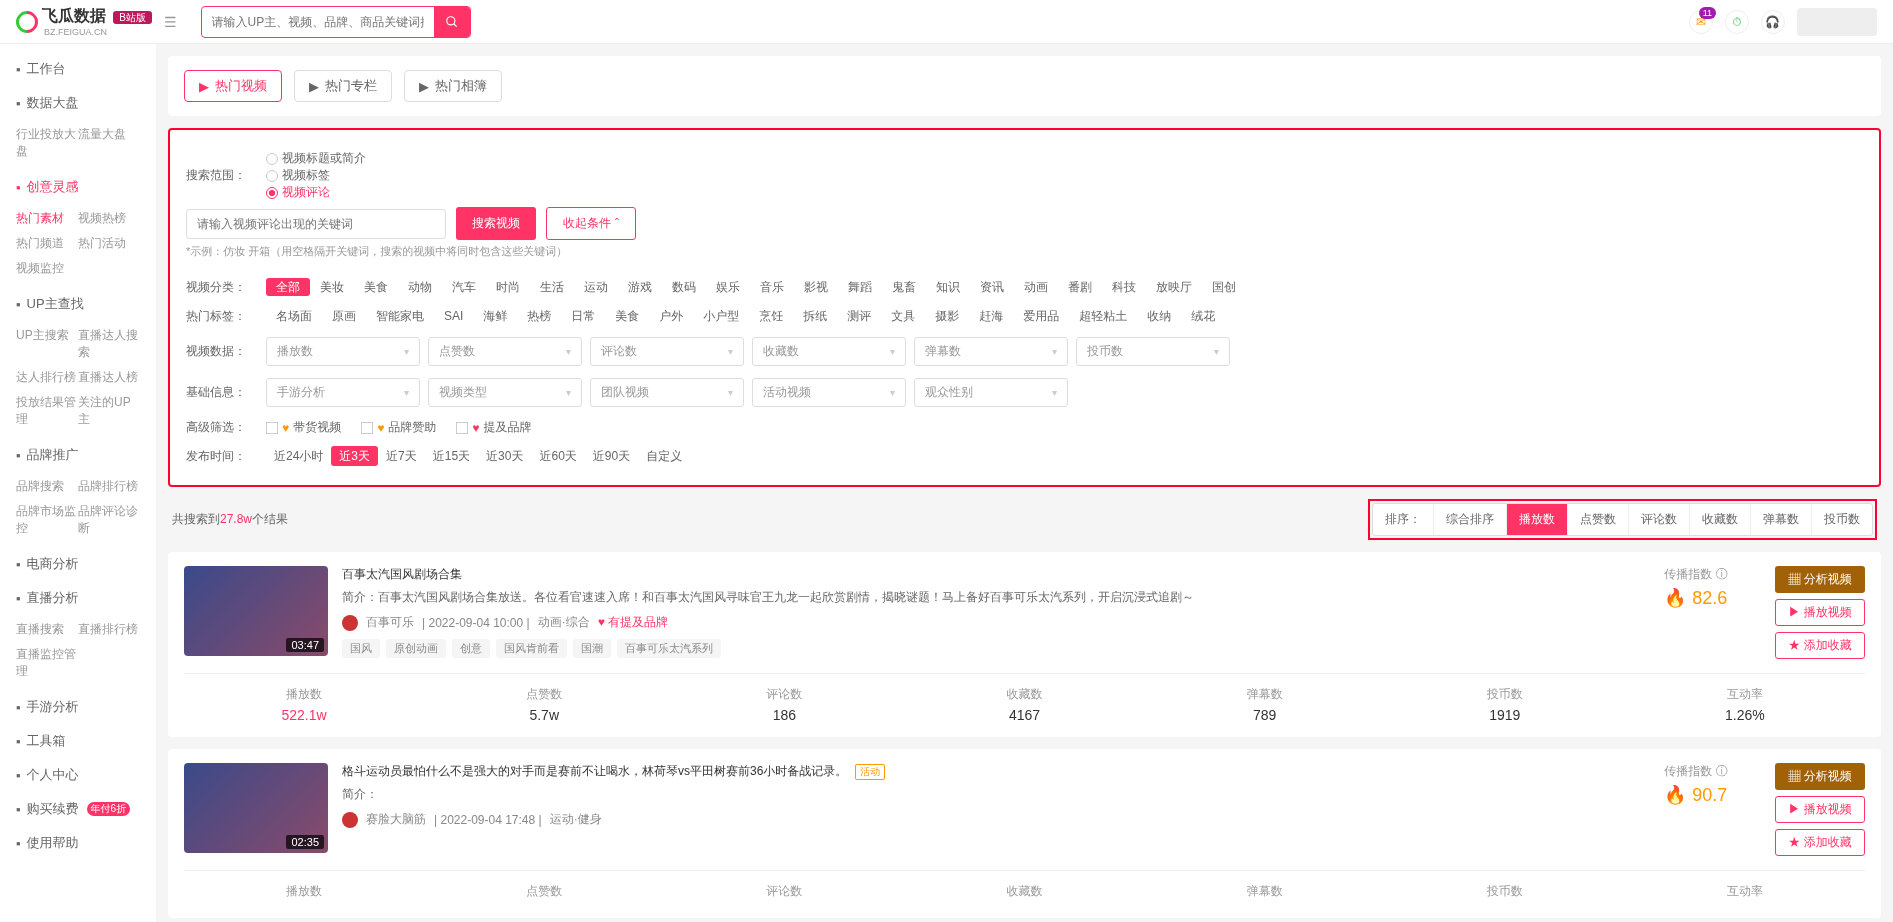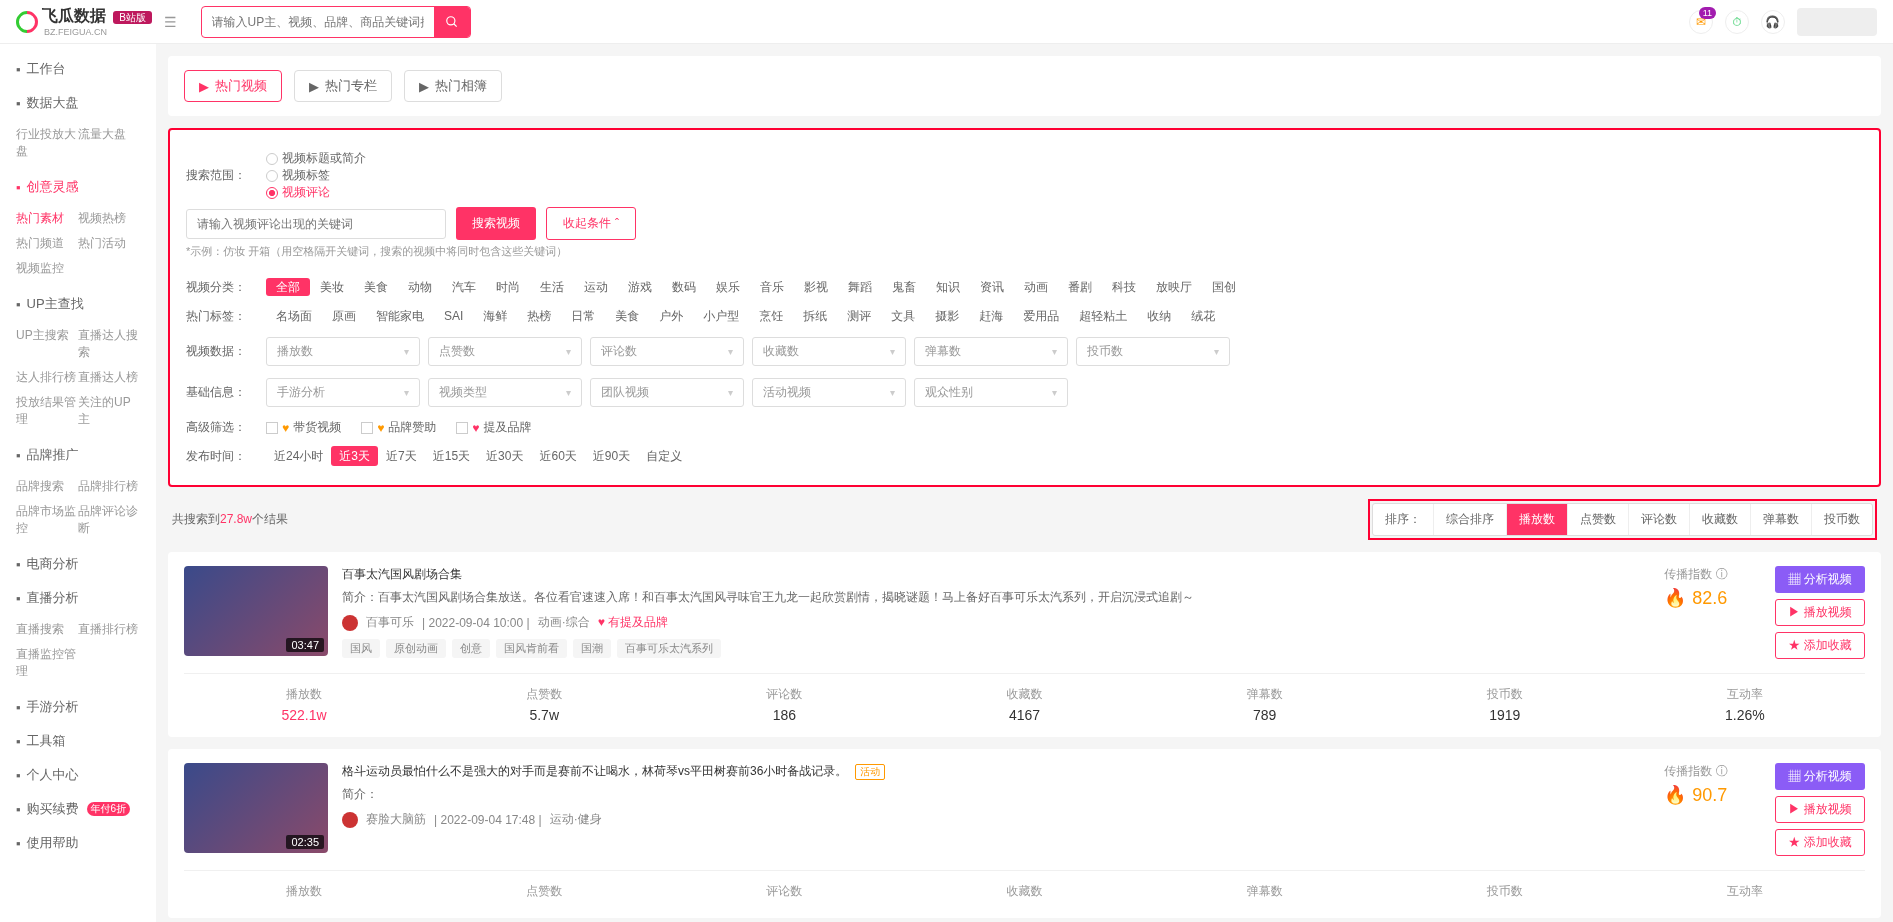--- a/index.html
+++ b/index.html
@@ -82,21 +82,21 @@
 .v-desc { color: #666; margin-top: 6px; font-size: 12px; }
 .v-meta { display: flex; align-items: center; gap: 8px; margin-top: 8px; color: #888; font-size: 12px; }
 .v-meta .av { width: 16px; height: 16px; border-radius: 50%; background: #c33; }
 .v-meta .brand { color: #ff3366; }
 .v-tags { display: flex; gap: 6px; margin-top: 8px; flex-wrap: wrap; }
 .v-tag { background: #f5f5f5; color: #888; padding: 2px 8px; border-radius: 3px; font-size: 11px; }
 .video-right { text-align: center; width: 130px; }
 .score-label { color: #999; font-size: 12px; }
 .score-val { color: #ff9900; font-size: 18px; font-weight: 500; margin-top: 4px; }
 .video-actions { width: 90px; display: flex; flex-direction: column; gap: 6px; }
-.action-primary { background: #8b5cf6; color: #fff; padding: 5px 0; border-radius: 3px; text-align: center; font-size: 12px; }
+.action-primary { background: #a16207; color: #fff; padding: 5px 0; border-radius: 3px; text-align: center; font-size: 12px; }
 .action-outline { border: 1px solid #ff3366; color: #ff3366; padding: 4px 0; border-radius: 3px; text-align: center; font-size: 12px; }
 .video-stats { display: flex; margin-top: 14px; border-top: 1px solid #f0f0f0; padding-top: 12px; }
 .stat-cell { flex: 1; text-align: center; }
 .stat-label { color: #999; font-size: 12px; }
 .stat-val { color: #333; font-size: 14px; margin-top: 4px; }
 .stat-val.primary { color: #ff3366; font-weight: 500; }
 .icon-sm { width: 14px; height: 14px; display: inline-block; }
 </style>
 </head>
 <body>

